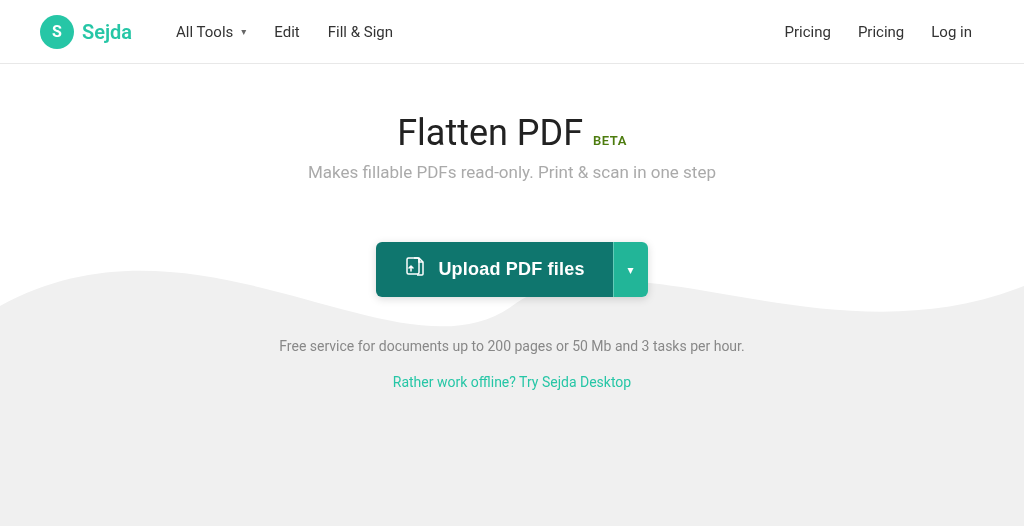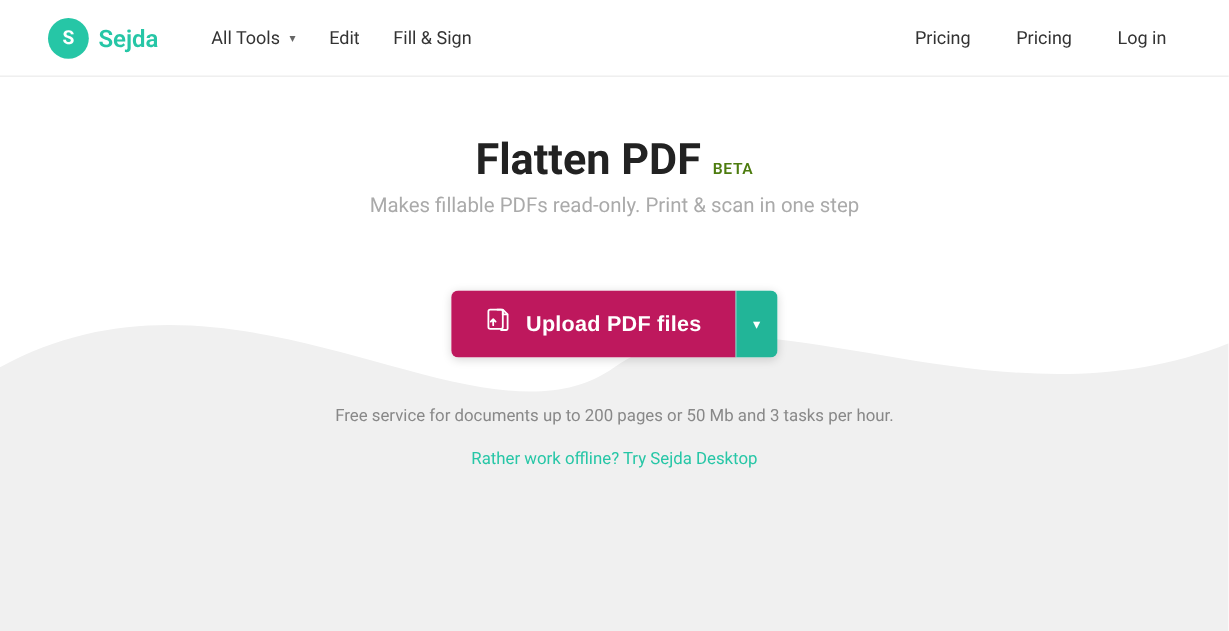--- a/index.html
+++ b/index.html
@@ -73,21 +73,21 @@
     }
 
     .nav-item .chevron {
       font-size: 10px;
       color: #666;
     }
 
     .nav-right {
       display: flex;
       align-items: flex-start;
-      gap: 14px;
+      gap: 3px;
       margin-left: auto;
     }
 
     .nav-right-item {
       padding: 8px 12px;
       color: #333;
       font-size: 15px;
       cursor: pointer;
       text-decoration: none;
       border-radius: 4px;
@@ -110,21 +110,21 @@
     }
 
     .page-title {
       display: inline-flex;
       align-items: baseline;
       gap: 10px;
     }
 
     .page-title-text {
       font-size: 36px;
-      font-weight: 700;
+      font-weight: 400;
       color: #222;
     }
 
     .beta-badge {
       font-size: 13px;
       font-weight: 600;
       color: #4d7c0f;
       letter-spacing: 0.5px;
       vertical-align: super;
     }
@@ -163,21 +163,21 @@
       align-items: stretch;
       border-radius: 6px;
       overflow: hidden;
       box-shadow: 0 2px 8px rgba(0,0,0,0.15);
     }
 
     .upload-btn-main {
       display: flex;
       align-items: center;
       gap: 12px;
-      background: #be185d;
+      background: #0f766e;
       color: white;
       font-size: 18px;
       font-weight: 700;
       padding: 14px 28px;
       border: none;
       cursor: pointer;
       letter-spacing: 0.2px;
     }
 
     .upload-icon {

